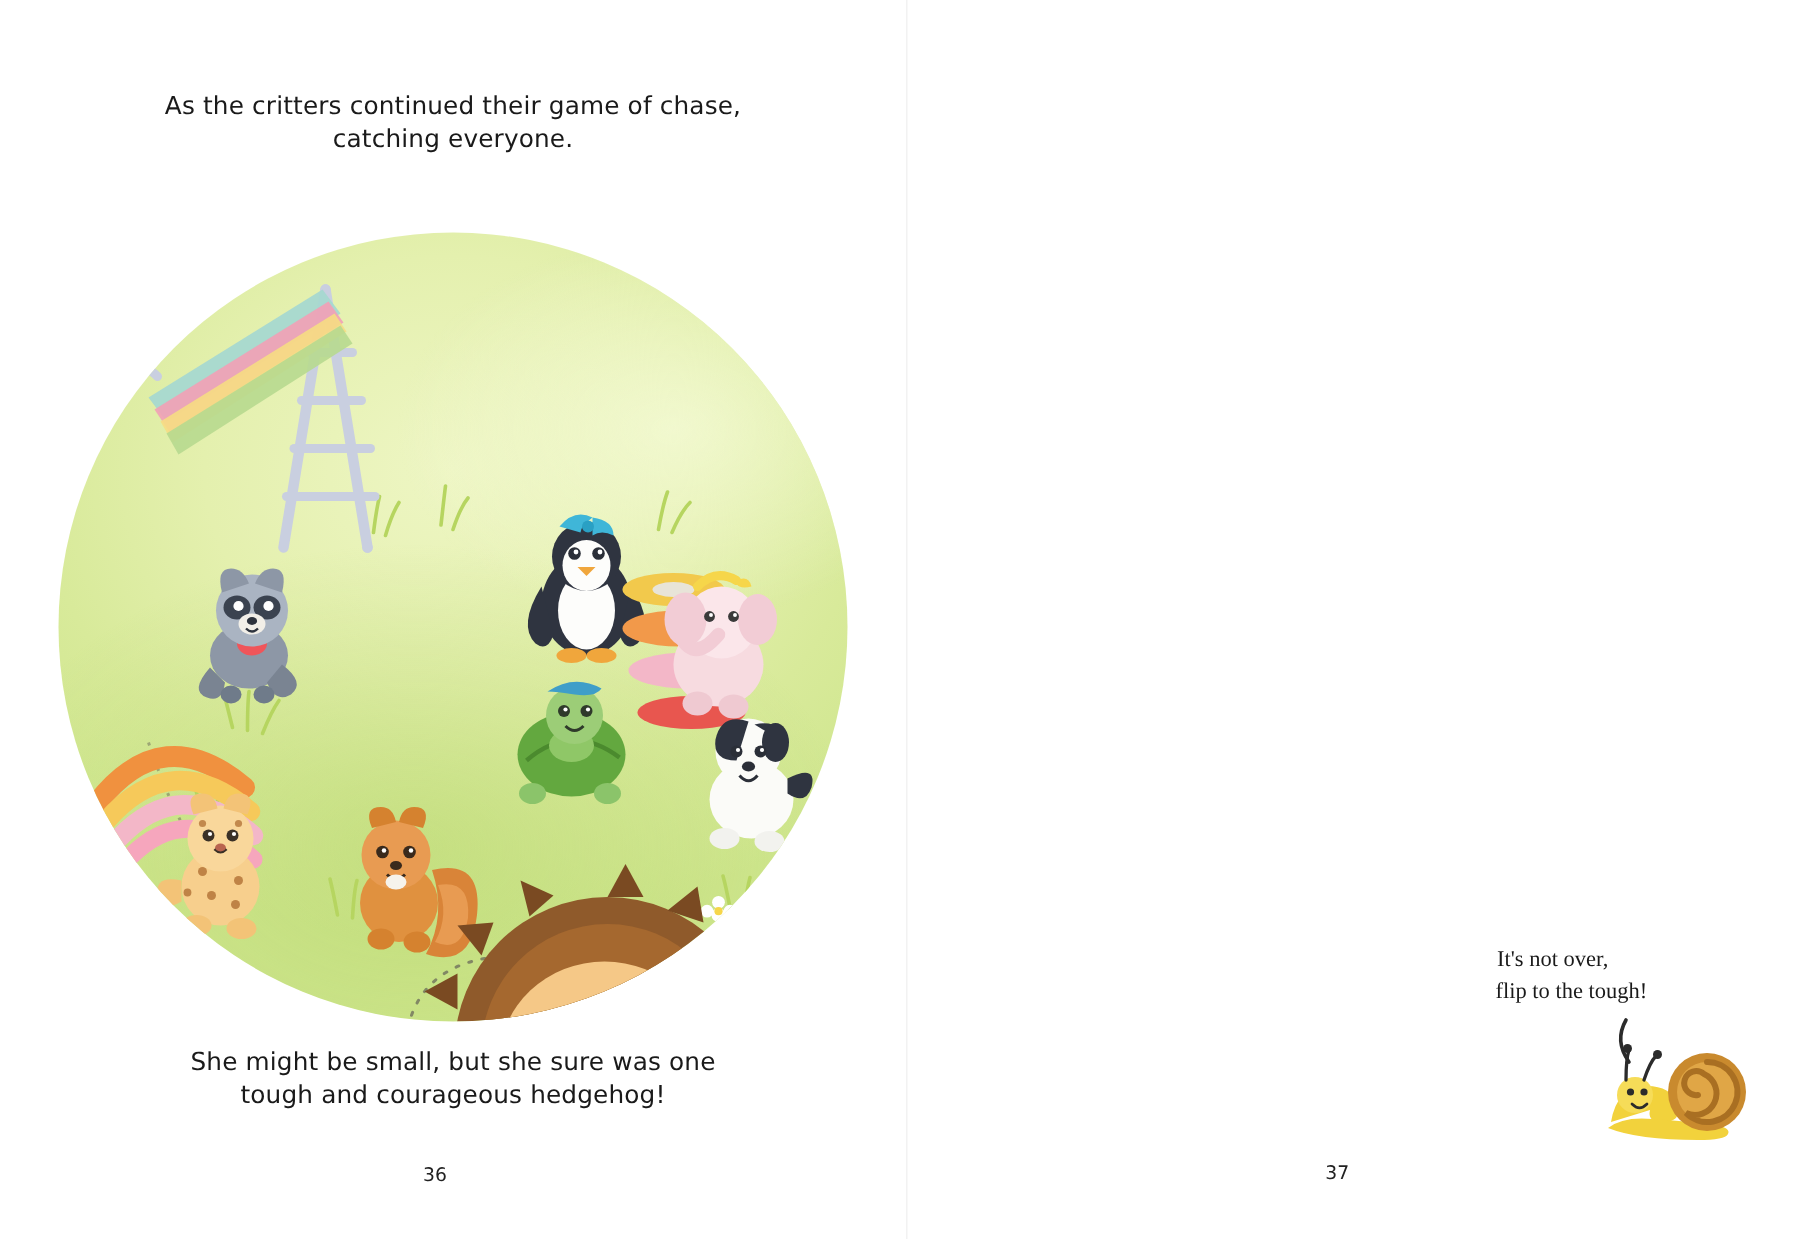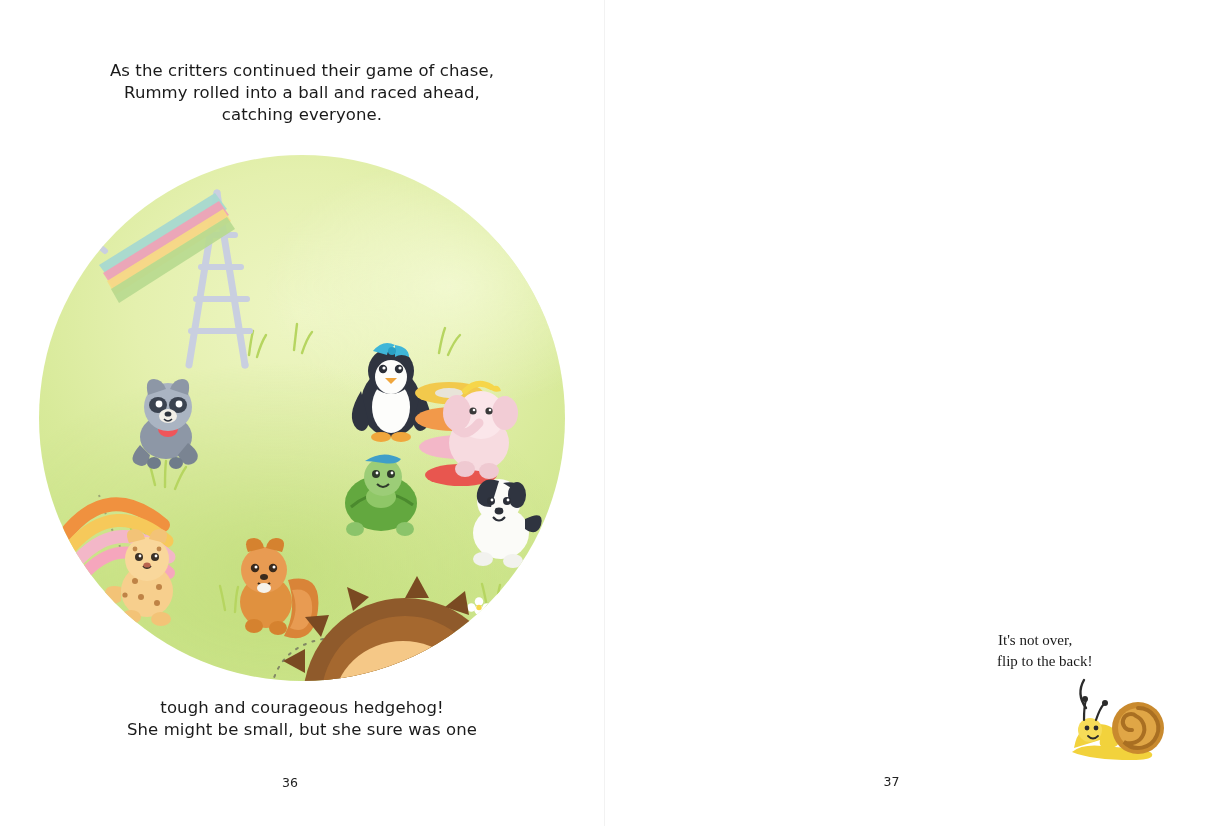--- a/index.html
+++ b/index.html
@@ -102,21 +102,20 @@
 </style>
 </head>
 <body>
 
 <div class="spread">
 
   <div class="page">
 
     <div class="story-text top">
       <div>As the critters continued their game of chase,</div>
-      <div>Rummy rolled into a ball and raced ahead,</div>
       <div>catching everyone.</div>
     </div>
 
     <div class="illo">
       <div class="grass-shade"></div>
       <svg viewBox="0 0 526 526" width="526" height="526">
 
         <g stroke="#b6d560" stroke-width="2.4" fill="none" stroke-linecap="round">
           <path d="M210 200 q2 -16 4 -24"></path>
             <path d="M218 202 q4 -14 9 -22"></path>
@@ -378,36 +377,36 @@
             <path d="M222 56 q12 8 14 22"></path>
             <path d="M236 88 q10 10 8 26"></path>
             <path d="M214 28 q10 4 16 12"></path>
           </g>
         </g>
 
       </svg>
     </div>
 
     <div class="story-text bottom">
+      <div>She might be small, but she sure was one</div>
       <div>tough and courageous hedgehog!</div>
-      <div>She might be small, but she sure was one</div>
     </div>
 
     <div class="page-number pn-left">36</div>
   </div>
 
   <div class="page">
     <div class="page-number pn-right" style="left:279px;">37</div>
   </div>
 
   <div class="page-divider"></div>
 
   <div class="flip-note">
     <div class="l1">It's not over,</div>
-    <div class="l2">flip to the back!</div>
+    <div class="l2">flip to the tough!</div>
   </div>
 
   <div class="snail-wrap">
     <svg viewBox="0 0 110 90" width="110" height="90">
       <path d="M14 2 q-8 14 2 28" stroke="#2b2b2b" stroke-width="2.4" fill="none" stroke-linecap="round"></path>
       <path d="M4 70 q4 -24 24 -24 q16 0 20 12 q4 12 -10 12 q-10 0 -8 -8" fill="#f2d23c"></path>
       <path d="M2 74 q10 -8 30 -6 q28 2 42 4 q10 2 8 6 q-2 4 -20 4 q-40 0 -60 -8z" fill="#f2d23c"></path>
       <circle cx="68" cy="50" r="26" fill="#c98a2e"></circle>
       <circle cx="68" cy="50" r="20" fill="#e0a646"></circle>
       <path d="M68 30 a20 20 0 1 1 -14 34 a14 14 0 1 0 12 -26 a8 8 0 1 0 -4 14" fill="none" stroke="#a96f22" stroke-width="4" stroke-linecap="round"></path>

